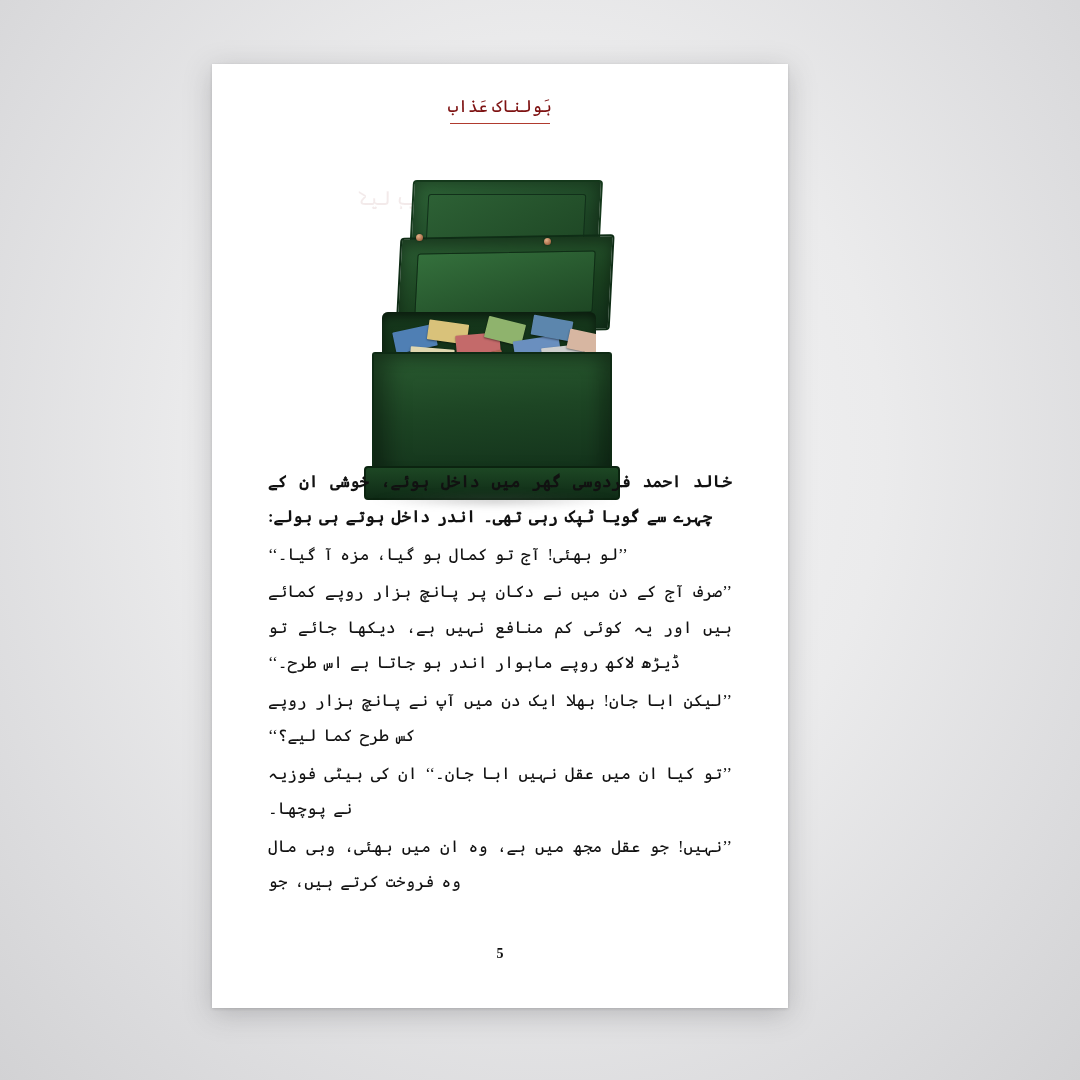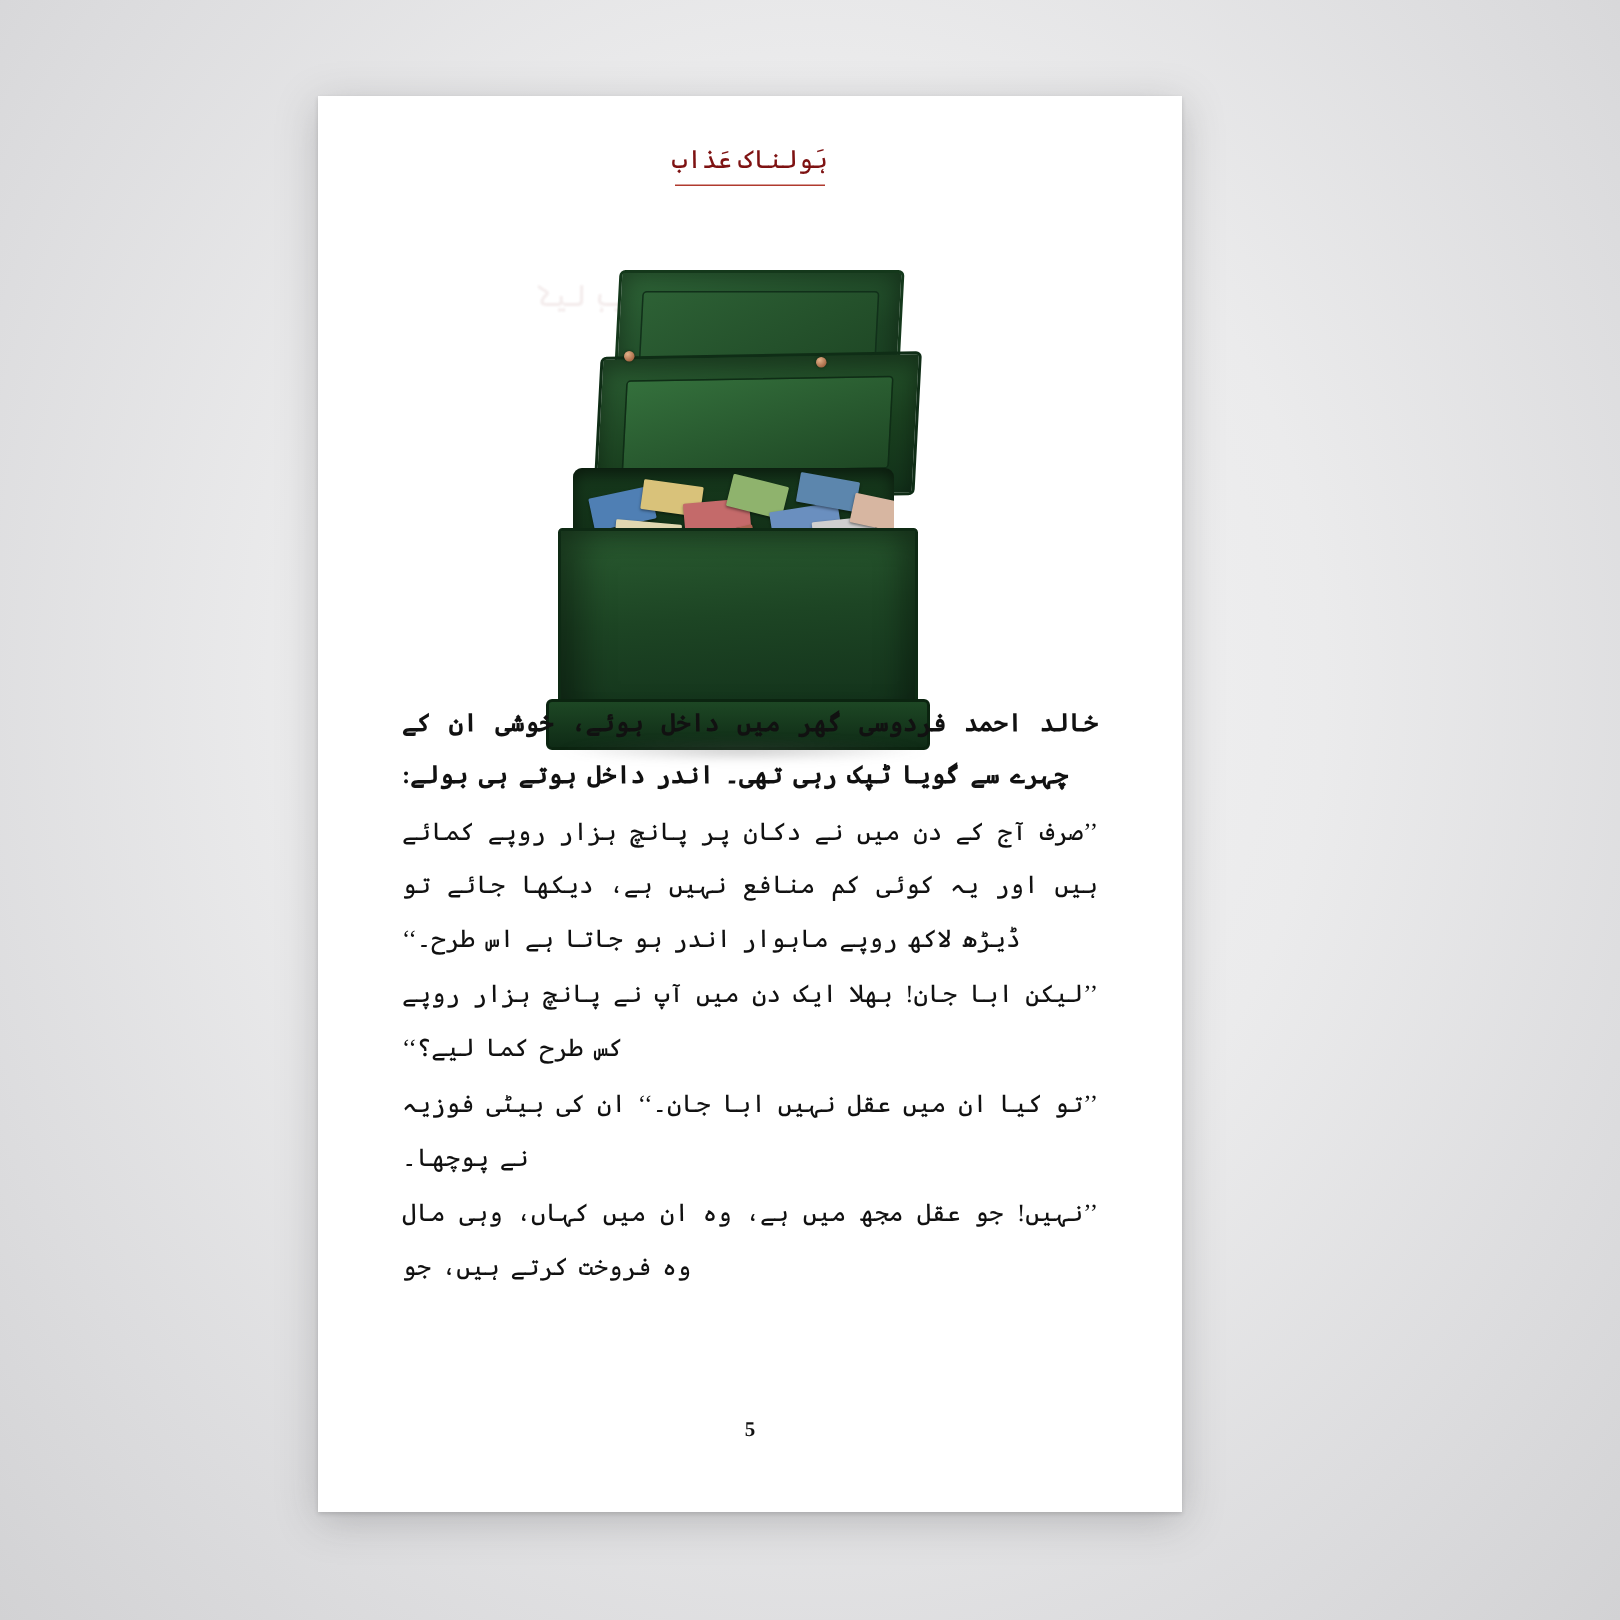--- a/index.html
+++ b/index.html
@@ -253,21 +253,22 @@
             <div class="note" style="left: 186px; top: 20px; width: 36px; height: 20px; background: rgb(215, 182, 161); transform: rotate(12deg);"></div>
           </div>
         <div class="box-body"></div>
         <div class="box-base"></div>
         <div class="box-shadow"></div>
       </div>
     </div>
 
     <div class="body-text" id="body-text">
         <p class="para to-left">خالد احمد فردوسی گھر میں داخل ہوئے، خوشی ان کے چہرے سے گویا ٹپک رہی تھی۔ اندر داخل ہوتے ہی بولے:</p>
+        <p class="para">’’لو بھئی! آج تو کمال ہو گیا، مزہ آ گیا۔‘‘</p>
         <p class="para">’’صرف آج کے دن میں نے دکان پر پانچ ہزار روپے کمائے ہیں اور یہ کوئی کم منافع نہیں ہے، دیکھا جائے تو ڈیڑھ لاکھ روپے ماہوار اندر ہو جاتا ہے اس طرح۔‘‘</p>
         <p class="para">’’لیکن ابا جان! بھلا ایک دن میں آپ نے پانچ ہزار روپے کس طرح کما لیے؟‘‘</p>
         <p class="para">’’تو کیا ان میں عقل نہیں ابا جان۔‘‘ ان کی بیٹی فوزیہ نے پوچھا۔</p>
-        <p class="para">’’نہیں! جو عقل مجھ میں ہے، وہ ان میں کہاں، وہی مال وہ فروخت کرتے ہیں، جو</p>
+        <p class="para">’’نہیں! جو عقل مجھ میں ہے، وہ ان میں بھئی، وہی مال وہ فروخت کرتے ہیں، جو</p>
       </div>
 
     <div class="folio">5</div>
   </div>
 </div>
 
 </body></html>

